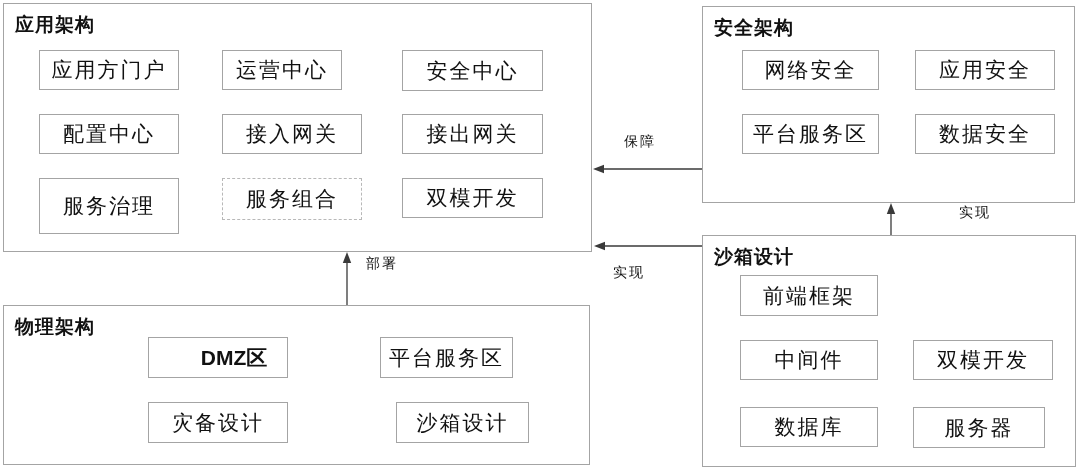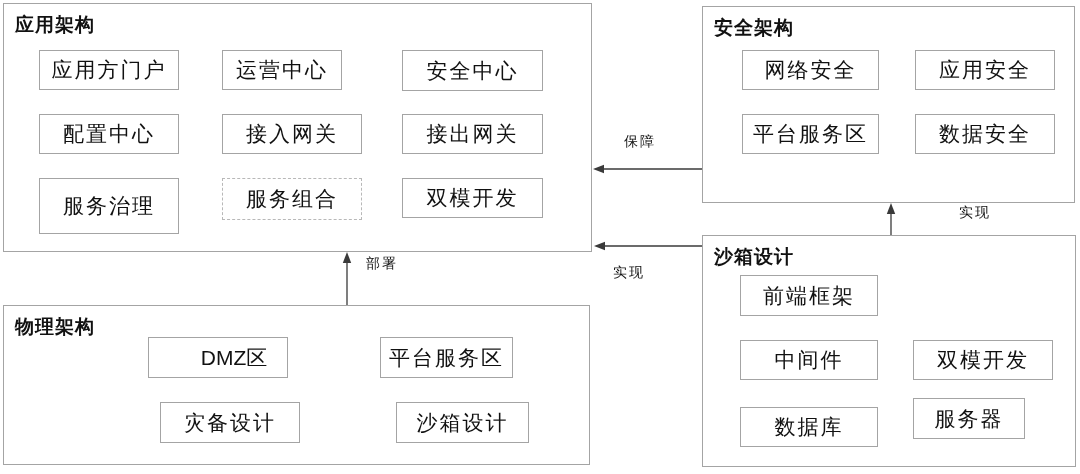--- a/index.html
+++ b/index.html
@@ -42,21 +42,21 @@
     box-sizing:border-box;
     font-size:21px;
     letter-spacing:2px;
     white-space:nowrap;
   }
   .node.dashed{
     border:1.5px dashed var(--dashed-border);
     font-family:Liberation Mono, monospace;
   }
   .node.emph{
-    font-weight:400;
+    font-weight:700;
     letter-spacing:0;
     padding-left:32px;
   }
   .edge-label{
     position:absolute;
     font-size:14px;
     letter-spacing:2px;
     color:var(--text);
     white-space:nowrap;
   }
@@ -118,28 +118,28 @@
   <div class="node" style="left:742px;top:114px;width:137px;height:40px">平台服务区</div>
   <div class="node" style="left:915px;top:114px;width:140px;height:40px">数据安全</div>
 
   <section class="panel" style="left:702px;top:235px;width:374px;height:232px">
     <h2 class="panel-title">沙箱设计</h2>
   </section>
   <div class="node" style="left:740px;top:275px;width:138px;height:41px">前端框架</div>
   <div class="node" style="left:740px;top:340px;width:138px;height:40px">中间件</div>
   <div class="node" style="left:913px;top:340px;width:140px;height:40px">双模开发</div>
   <div class="node" style="left:740px;top:407px;width:138px;height:40px">数据库</div>
-  <div class="node" style="left:913px;top:398px;width:112px;height:41px">服务器</div>
+  <div class="node" style="left:913px;top:407px;width:132px;height:41px">服务器</div>
 
   <section class="panel" style="left:3px;top:305px;width:587px;height:160px">
     <h2 class="panel-title">物理架构</h2>
   </section>
   <div class="node emph" style="left:148px;top:337px;width:140px;height:41px">DMZ区</div>
   <div class="node" style="left:380px;top:337px;width:133px;height:41px">平台服务区</div>
-  <div class="node" style="left:160px;top:402px;width:140px;height:41px">灾备设计</div>
+  <div class="node" style="left:148px;top:402px;width:140px;height:41px">灾备设计</div>
   <div class="node" style="left:396px;top:402px;width:133px;height:41px">沙箱设计</div>
 
   <div class="edge-label" style="left:624px;top:133px">保障</div>
   <div class="edge-label" style="left:613px;top:264px">实现</div>
   <div class="edge-label" style="left:959px;top:204px">实现</div>
   <div class="edge-label" style="left:366px;top:255px">部署</div>
 
 </div>
 
 </body></html>

